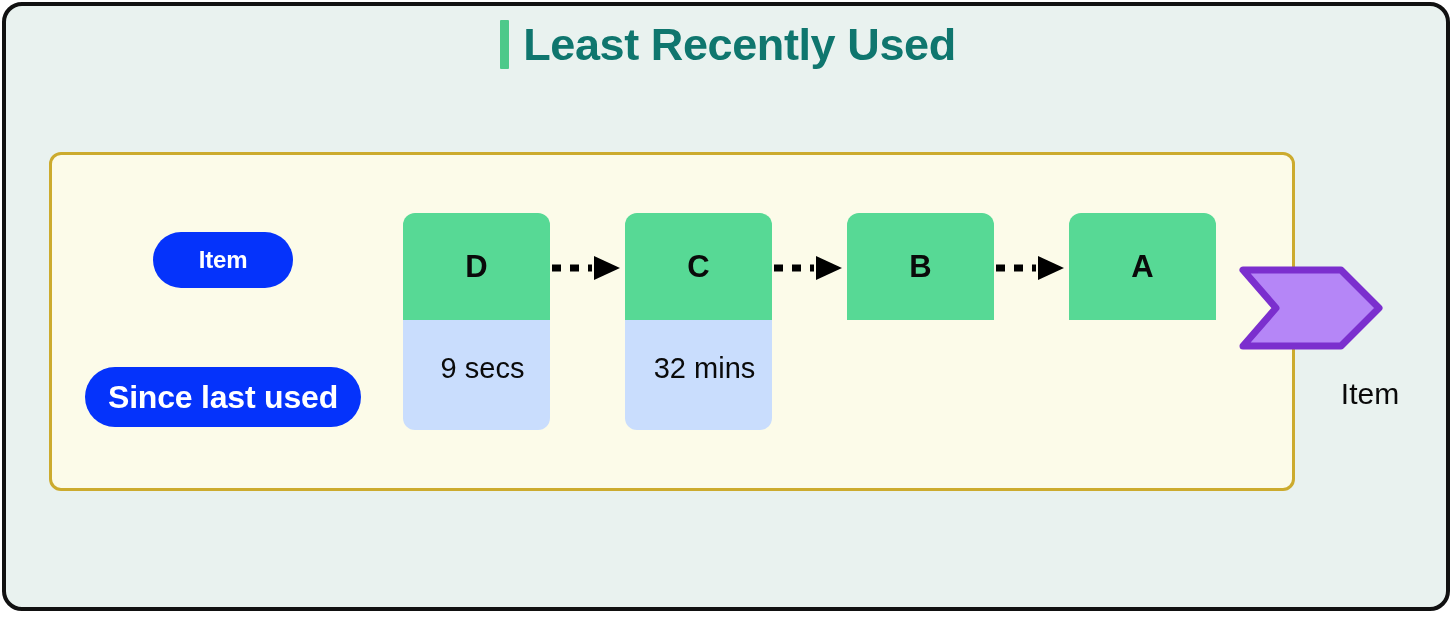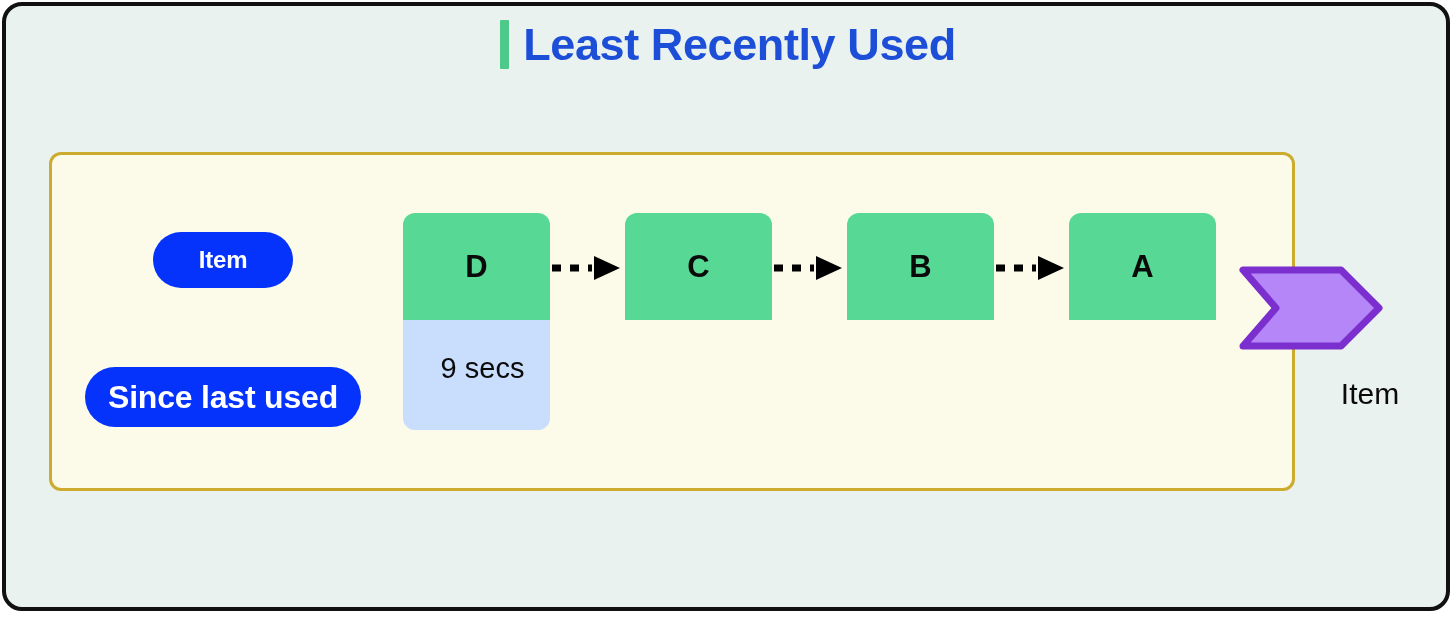--- a/index.html
+++ b/index.html
@@ -43,21 +43,21 @@
   #title-accent {
     width: 9px;
     height: 49px;
     background: #4dc98a;
     border-radius: 1px;
     flex: 0 0 auto;
   }
   #title-text {
     font-size: 45px;
     font-weight: 700;
-    color: #1d4ed8;
+    color: #0f766e;
     letter-spacing: -0.4px;
     line-height: 1;
     white-space: nowrap;
   }
   
   #panel {
     position: absolute;
     left: 49px;
     top: 152px;
     width: 1246px;
@@ -182,20 +182,21 @@
   <div class="pill" id="pill-since">
     <span>Since last used</span>
   </div>
 
   <div class="card" id="card-0">
     <div class="card-top">D</div>
     <div class="card-bottom">9 secs</div>
   </div>
   <div class="card" id="card-1">
     <div class="card-top">C</div>
+    <div class="card-bottom">32 mins</div>
   </div>
   <div class="card" id="card-2">
     <div class="card-top">B</div>
   </div>
   <div class="card" id="card-3">
     <div class="card-top">A</div>
   </div>
 
   <svg class="arrow" id="arrow-0" viewBox="0 0 74 26">
     <line x1="2" y1="13" x2="42" y2="13" stroke="#000000" stroke-width="7" stroke-dasharray="9 9"></line>

